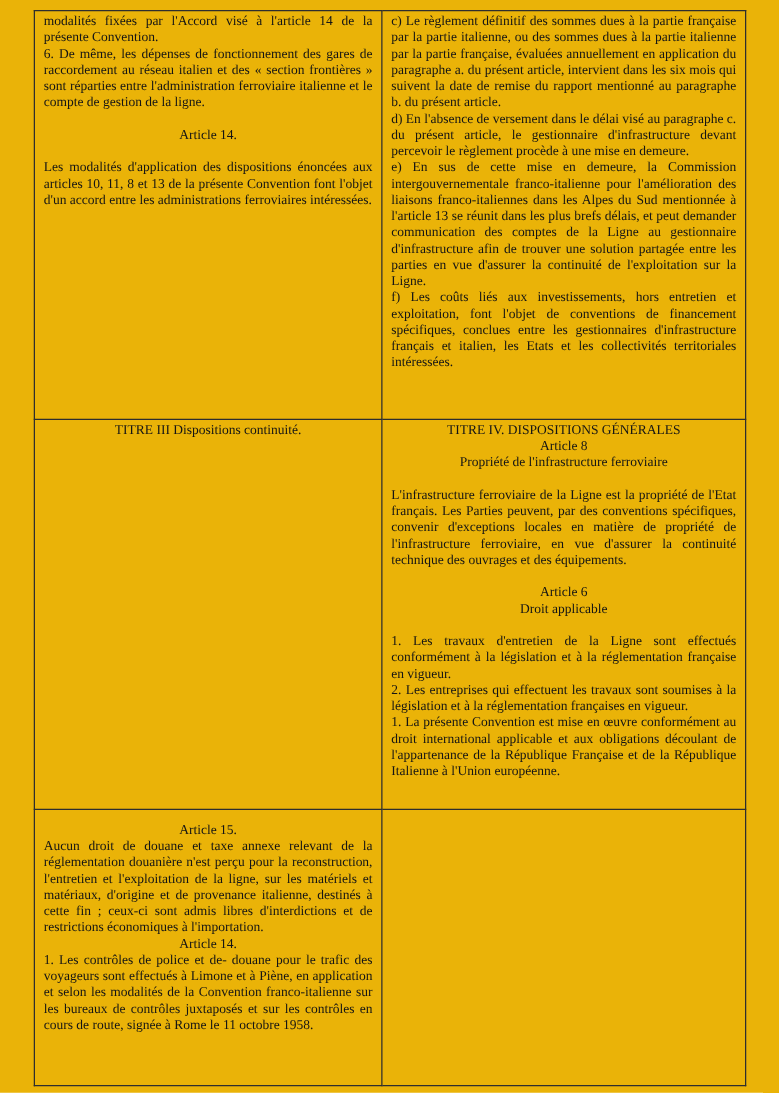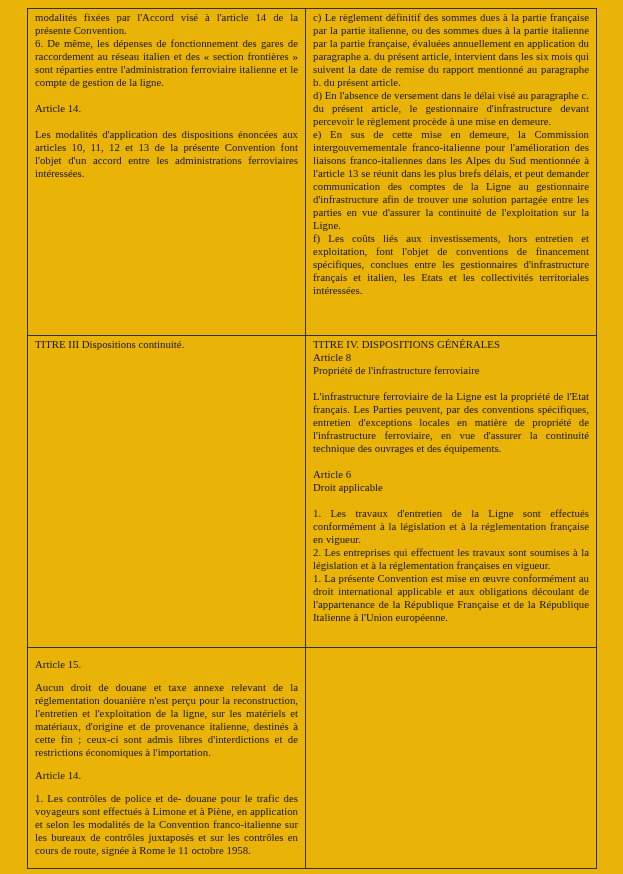--- a/index.html
+++ b/index.html
@@ -32,59 +32,59 @@
     padding: 2px 7px 2px 7px;
     overflow: hidden;
   }
   col.col-l { width: 278px; }
   col.col-r { width: 291px; }
   tr.r0 { height: 327px; }
   tr.r1 { height: 312px; }
   tr.r2 { height: 221px; }
   p { margin: 0; }
   .p  { text-align: justify; }
-  .hd { text-align: left; }
+  .hd { text-align: center; }
   .mt  { margin-top: 13px; }
   .mb  { margin-bottom: 13px; }
   .mt8  { margin-top: 8px; }
-  .mt10 { margin-top: 10px; }
+  .mt10 { }
 </style>
 </head>
 <body>
 
 <div class="page">
   <table class="doc">
     <colgroup>
       <col class="col-l">
       <col class="col-r">
     </colgroup>
     <tbody>
       <tr class="r0">
         <td>
           <p class="p">modalités fixées par l'Accord visé à l'article 14 de la présente Convention.</p>
           <p class="p">6. De même, les dépenses de fonctionnement des gares de raccordement au réseau italien et des « section frontières » sont réparties entre l'administration ferroviaire italienne et le compte de gestion de la ligne.</p>
           <p class="hd mt mb">Article 14.</p>
-          <p class="p">Les modalités d'application des dispositions énoncées aux articles 10, 11, 12 et 13 de la présente Convention font l'objet d'un accord entre les administrations ferroviaires intéressées.</p>
+          <p class="p">Les modalités d'application des dispositions énoncées aux articles 10, 11, 8 et 13 de la présente Convention font l'objet d'un accord entre les administrations ferroviaires intéressées.</p>
         </td>
         <td>
           <p class="p">c) Le règlement définitif des sommes dues à la partie française par la partie italienne, ou des sommes dues à la partie italienne par la partie française, évaluées annuellement en application du paragraphe a. du présent article, intervient dans les six mois qui suivent la date de remise du rapport mentionné au paragraphe b. du présent article.</p>
           <p class="p">d) En l'absence de versement dans le délai visé au paragraphe c. du présent article, le gestionnaire d'infrastructure devant percevoir le règlement procède à une mise en demeure.</p>
           <p class="p">e) En sus de cette mise en demeure, la Commission intergouvernementale franco-italienne pour l'amélioration des liaisons franco-italiennes dans les Alpes du Sud mentionnée à l'article 13 se réunit dans les plus brefs délais, et peut demander communication des comptes de la Ligne au gestionnaire d'infrastructure afin de trouver une solution partagée entre les parties en vue d'assurer la continuité de l'exploitation sur la Ligne.</p>
           <p class="p">f) Les coûts liés aux investissements, hors entretien et exploitation, font l'objet de conventions de financement spécifiques, conclues entre les gestionnaires d'infrastructure français et italien, les Etats et les collectivités territoriales intéressées.</p>
         </td>
       </tr>
       <tr class="r1">
         <td>
           <p class="hd">TITRE III Dispositions continuité.</p>
         </td>
         <td>
           <p class="hd">TITRE IV. DISPOSITIONS GÉNÉRALES</p>
           <p class="hd">Article 8</p>
           <p class="hd">Propriété de l'infrastructure ferroviaire</p>
-          <p class="p mt">L'infrastructure ferroviaire de la Ligne est la propriété de l'Etat français. Les Parties peuvent, par des conventions spécifiques, entretien d'exceptions locales en matière de propriété de l'infrastructure ferroviaire, en vue d'assurer la continuité technique des ouvrages et des équipements.</p>
+          <p class="p mt">L'infrastructure ferroviaire de la Ligne est la propriété de l'Etat français. Les Parties peuvent, par des conventions spécifiques, convenir d'exceptions locales en matière de propriété de l'infrastructure ferroviaire, en vue d'assurer la continuité technique des ouvrages et des équipements.</p>
           <p class="hd mt">Article 6</p>
           <p class="hd">Droit applicable</p>
           <p class="p mt">1. Les travaux d'entretien de la Ligne sont effectués conformément à la législation et à la réglementation française en vigueur.</p>
           <p class="p">2. Les entreprises qui effectuent les travaux sont soumises à la législation et à la réglementation françaises en vigueur.</p>
           <p class="p">1. La présente Convention est mise en œuvre conformément au droit international applicable et aux obligations découlant de l'appartenance de la République Française et de la République Italienne à l'Union européenne.</p>
         </td>
       </tr>
       <tr class="r2">
         <td>
           <p class="hd mt8">Article 15.</p>

